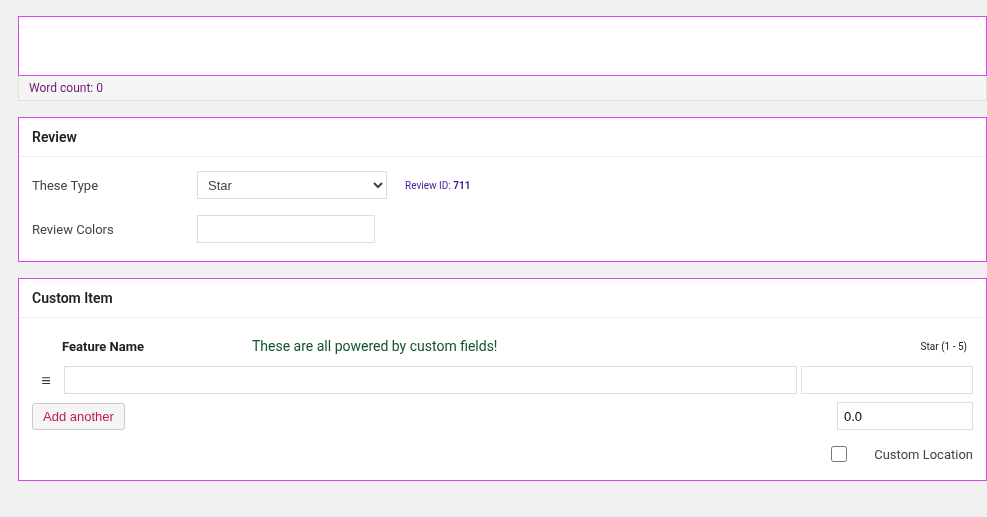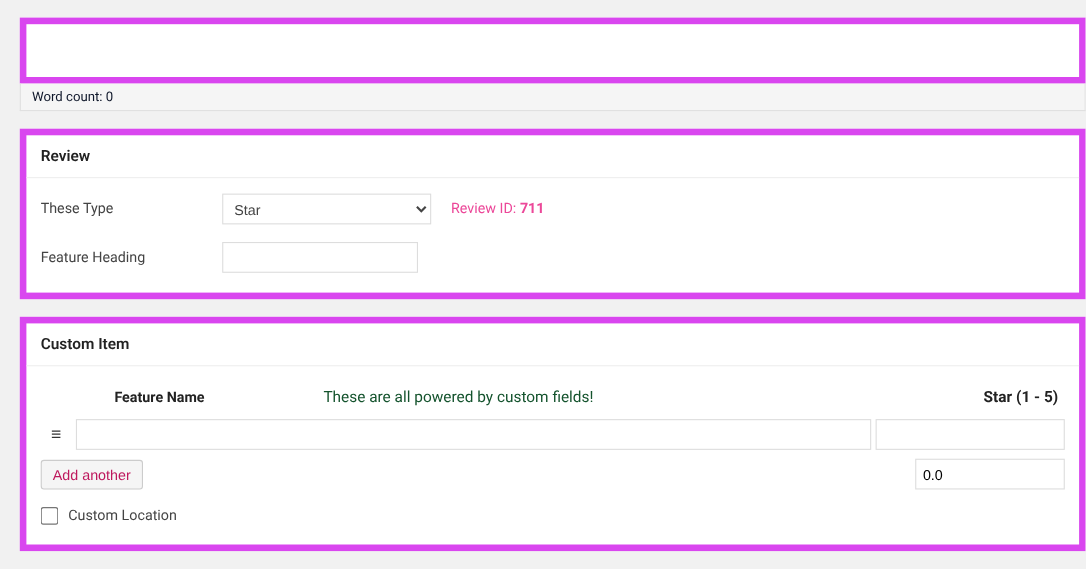--- a/index.html
+++ b/index.html
@@ -9,33 +9,33 @@
     }
     body {
       font-family: -apple-system, BlinkMacSystemFont, "Segoe UI", Roboto, sans-serif;
       font-size: 13px;
       background: #f1f1f1;
       color: #444;
       padding: 0 0 20px 18px;
     }
     .panel {
       background: #fff;
-      border: 6px solid #d946ef;
+      border: 1px solid #d946ef;
       margin-top: 16px;
       margin-bottom: 0;
     }
     .panel-empty {
       height: 60px;
     }
     .word-count-bar {
       background: #f5f5f5;
       border: 1px solid #e0e0e0;
       border-top: none;
       padding: 5px 10px;
-      color: #0f172a;
+      color: #701a75;
       font-size: 12px;
     }
     .panel-header {
       padding: 11px 13px;
       font-weight: 600;
       font-size: 14px;
       color: #222;
       border-bottom: 1px solid #eee;
     }
     .panel-body {
@@ -70,52 +70,51 @@
     }
     input.text-input {
       width: 178px;
       height: 28px;
       border: 1px solid #ddd;
       background: #fff;
       font-size: 13px;
       padding: 0 6px;
     }
     .review-id {
-      font-size: 13px;
-      color: #ec4899;
+      font-size: 10px;
+      color: #4c1d95;
     }
     .review-id-value {
       font-weight: 700;
     }
     .table-head {
       display: flex;
       align-items: center;
       padding: 6px 0 12px 0;
     }
     .th-drag {
       width: 30px;
     }
     .th-feature {
       flex: 0 0 190px;
       font-weight: 700;
       color: #222;
       font-size: 13px;
-      margin-left: 37px;
     }
     .th-annotation {
       flex: 1;
       color: #14532d;
       font-size: 14px;
     }
     .th-star {
       flex: 0 0 176px;
       text-align: right;
-      font-weight: 700;
+      font-weight: 400;
       color: #222;
-      font-size: 14px;
+      font-size: 10px;
       padding-right: 6px;
     }
     .item-row {
       display: flex;
       align-items: center;
       gap: 4px;
       margin-bottom: 8px;
     }
     .drag-handle {
       width: 28px;
@@ -160,22 +159,23 @@
     .avg-input {
       width: 136px;
       height: 28px;
       border: 1px solid #ddd;
       padding: 0 6px;
       font-size: 13px;
     }
     .checkbox-row {
       display: flex;
       align-items: center;
-      gap: 9px;
+      gap: 27px;
       margin-bottom: 14px;
+      justify-content: flex-end;
     }
     .checkbox-row:last-child {
       margin-bottom: 0;
     }
     .chk {
       width: 16px;
       height: 16px;
       border: 1px solid #bbb;
       cursor: pointer;
     }
@@ -203,21 +203,21 @@
           <option>Star</option>
         </select>
         <div class="review-id">
           <span>Review ID:</span>
           <span class="review-id-value">711</span>
         </div>
       </div>
     </div>
 
     <div class="field-row">
-      <div class="field-label">Feature Heading</div>
+      <div class="field-label">Review Colors</div>
       <div class="field-control">
         <input type="text" class="text-input" value="" style="">
       </div>
     </div>
 
   </div>
 </div>
 
 <div class="panel">
   <div class="panel-header">Custom Item</div>

